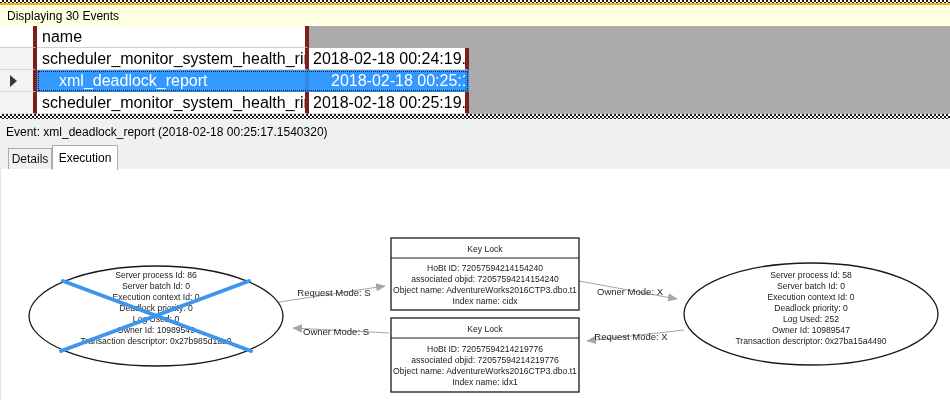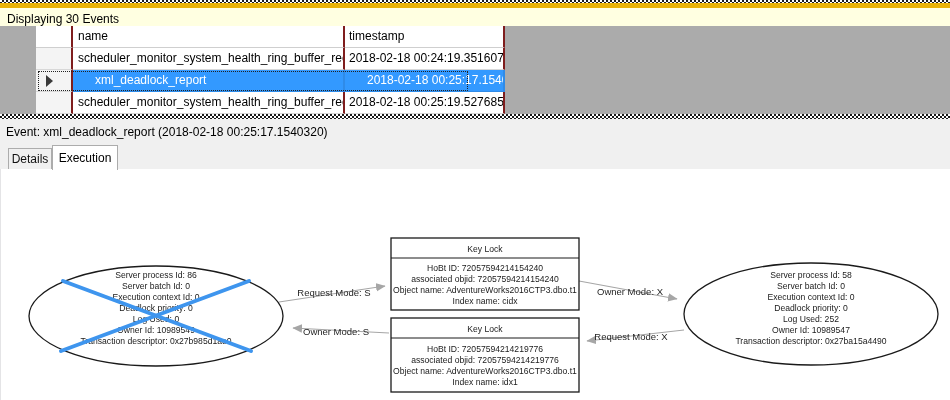--- a/index.html
+++ b/index.html
@@ -10,29 +10,29 @@
     -webkit-font-smoothing:antialiased;
   }
   .checker{
     background-image:conic-gradient(#1a1a1a 25%, #fff 0 50%, #1a1a1a 0 75%, #fff 0);
     background-size:4px 4px;
   }
   #top-checker{position:absolute;top:0;left:0;width:950px;height:3px;}
   #info-bar{
     position:absolute;top:3px;left:0;width:950px;height:23px;box-sizing:border-box;
     background:var(--info-bar-bg,#FFFFE1);
-    border-top:5px solid #eab308;
+    border-top:2px solid #eab308;
     font-size:12px;line-height:22px;padding-left:7px;
   }
   
   #grid{position:absolute;top:26px;left:0;width:950px;height:88px;background:var(--filler-gray,#ABABAB);}
   .cell{
     position:absolute;box-sizing:border-box;background:#fff;
-    border-right:2px solid #7f1d1d;border-bottom:1px solid #D8D8D8;
-    font-size:12px;line-height:21px;white-space:nowrap;overflow:hidden;margin-left:36px;
+    border-right:4px solid #7f1d1d;border-bottom:1px solid #D8D8D8;
+    font-size:16px;line-height:21px;white-space:nowrap;overflow:hidden;
   }
   .sel-col{left:0;width:37px;background:#F4F4F4;}
   .name-col{left:37px;width:272px;padding-left:5px;}
   .ts-col{left:309px;width:160px;padding-left:4px;}
   .hdr{background:#FFFFFF;border-bottom:1px solid #CFCFCF;}
   .row-y0{top:0;height:22px;}
   .row-y1{top:22px;height:22px;}
   .row-y2{top:44px;height:22px;}
   .row-y3{top:66px;height:22px;}
   .selrow{background:var(--selection,#3399FF);color:#fff;border-right-color:#2F8BE8;border-bottom-color:#2F8BE8;padding-left:22px;}
@@ -84,21 +84,20 @@
   <div id="top-checker" class="checker"></div>
 
   <div id="info-bar">
     <span>Displaying 30 Events</span>
   </div>
 
   <div id="grid">
 
     <div class="cell sel-col hdr row-y0"></div>
     <div class="cell name-col hdr row-y0">name</div>
-    <div class="cell ts-col hdr row-y0">timestamp</div>
 
     <div class="cell sel-col row-y1"></div>
     <div class="cell name-col row-y1">scheduler_monitor_system_health_ring_buffer_recorded</div>
     <div class="cell ts-col row-y1">2018-02-18 00:24:19.3516078</div>
 
     <div class="cell sel-col row-y2">
       <span class="row-arrow"></span>
     </div>
     <div class="cell name-col row-y2 selrow">xml_deadlock_report</div>
     <div class="cell ts-col row-y2 selrow">2018-02-18 00:25:17.1540320</div>

